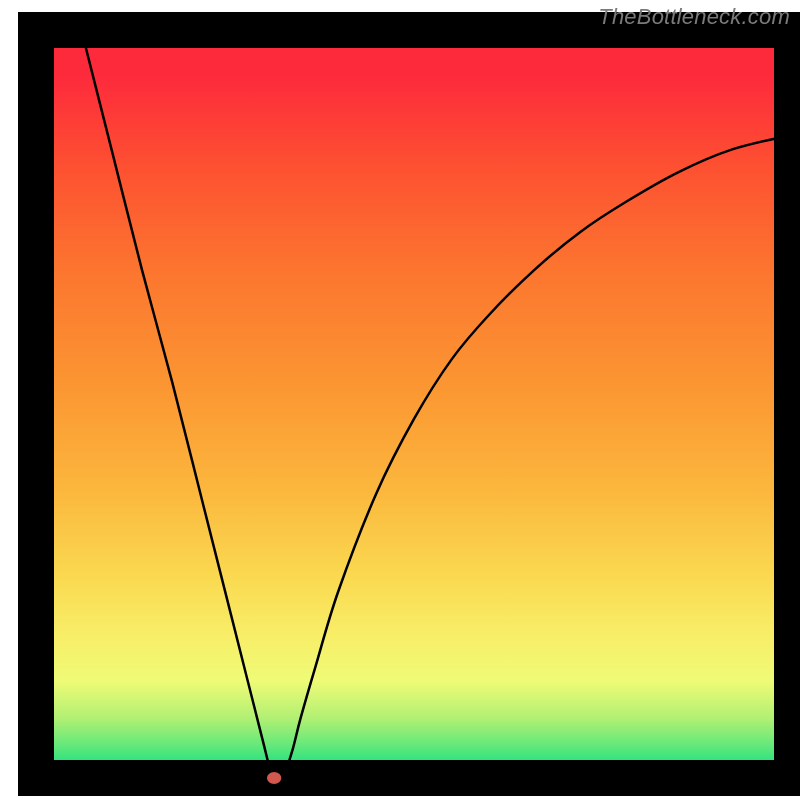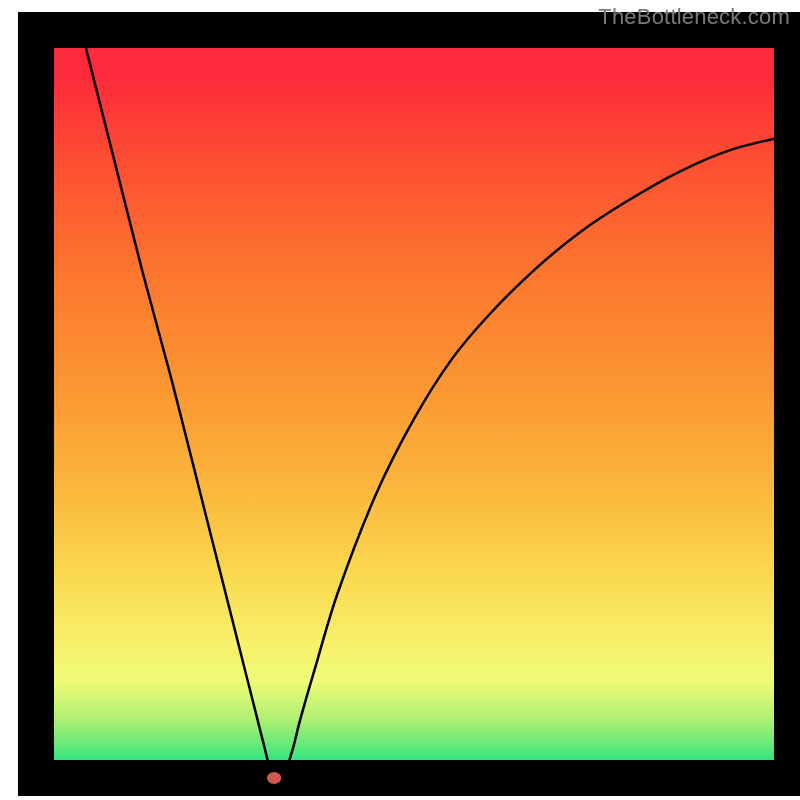--- a/index.html
+++ b/index.html
@@ -8,20 +8,21 @@
     width: 800px;
     height: 800px;
     overflow: hidden;
     background: #fff;
     font-family: Arial, Helvetica, sans-serif;
   }
   .container {
     position: relative;
     width: 800px;
     height: 800px;
+    font-style: italic;
   }
   .attribution {
     position: absolute;
     top: 4px;
     right: 10px;
     color: #7a7a7a;
     font-size: 22px;
     font-weight: 500;
     letter-spacing: 0.2px;
   }

